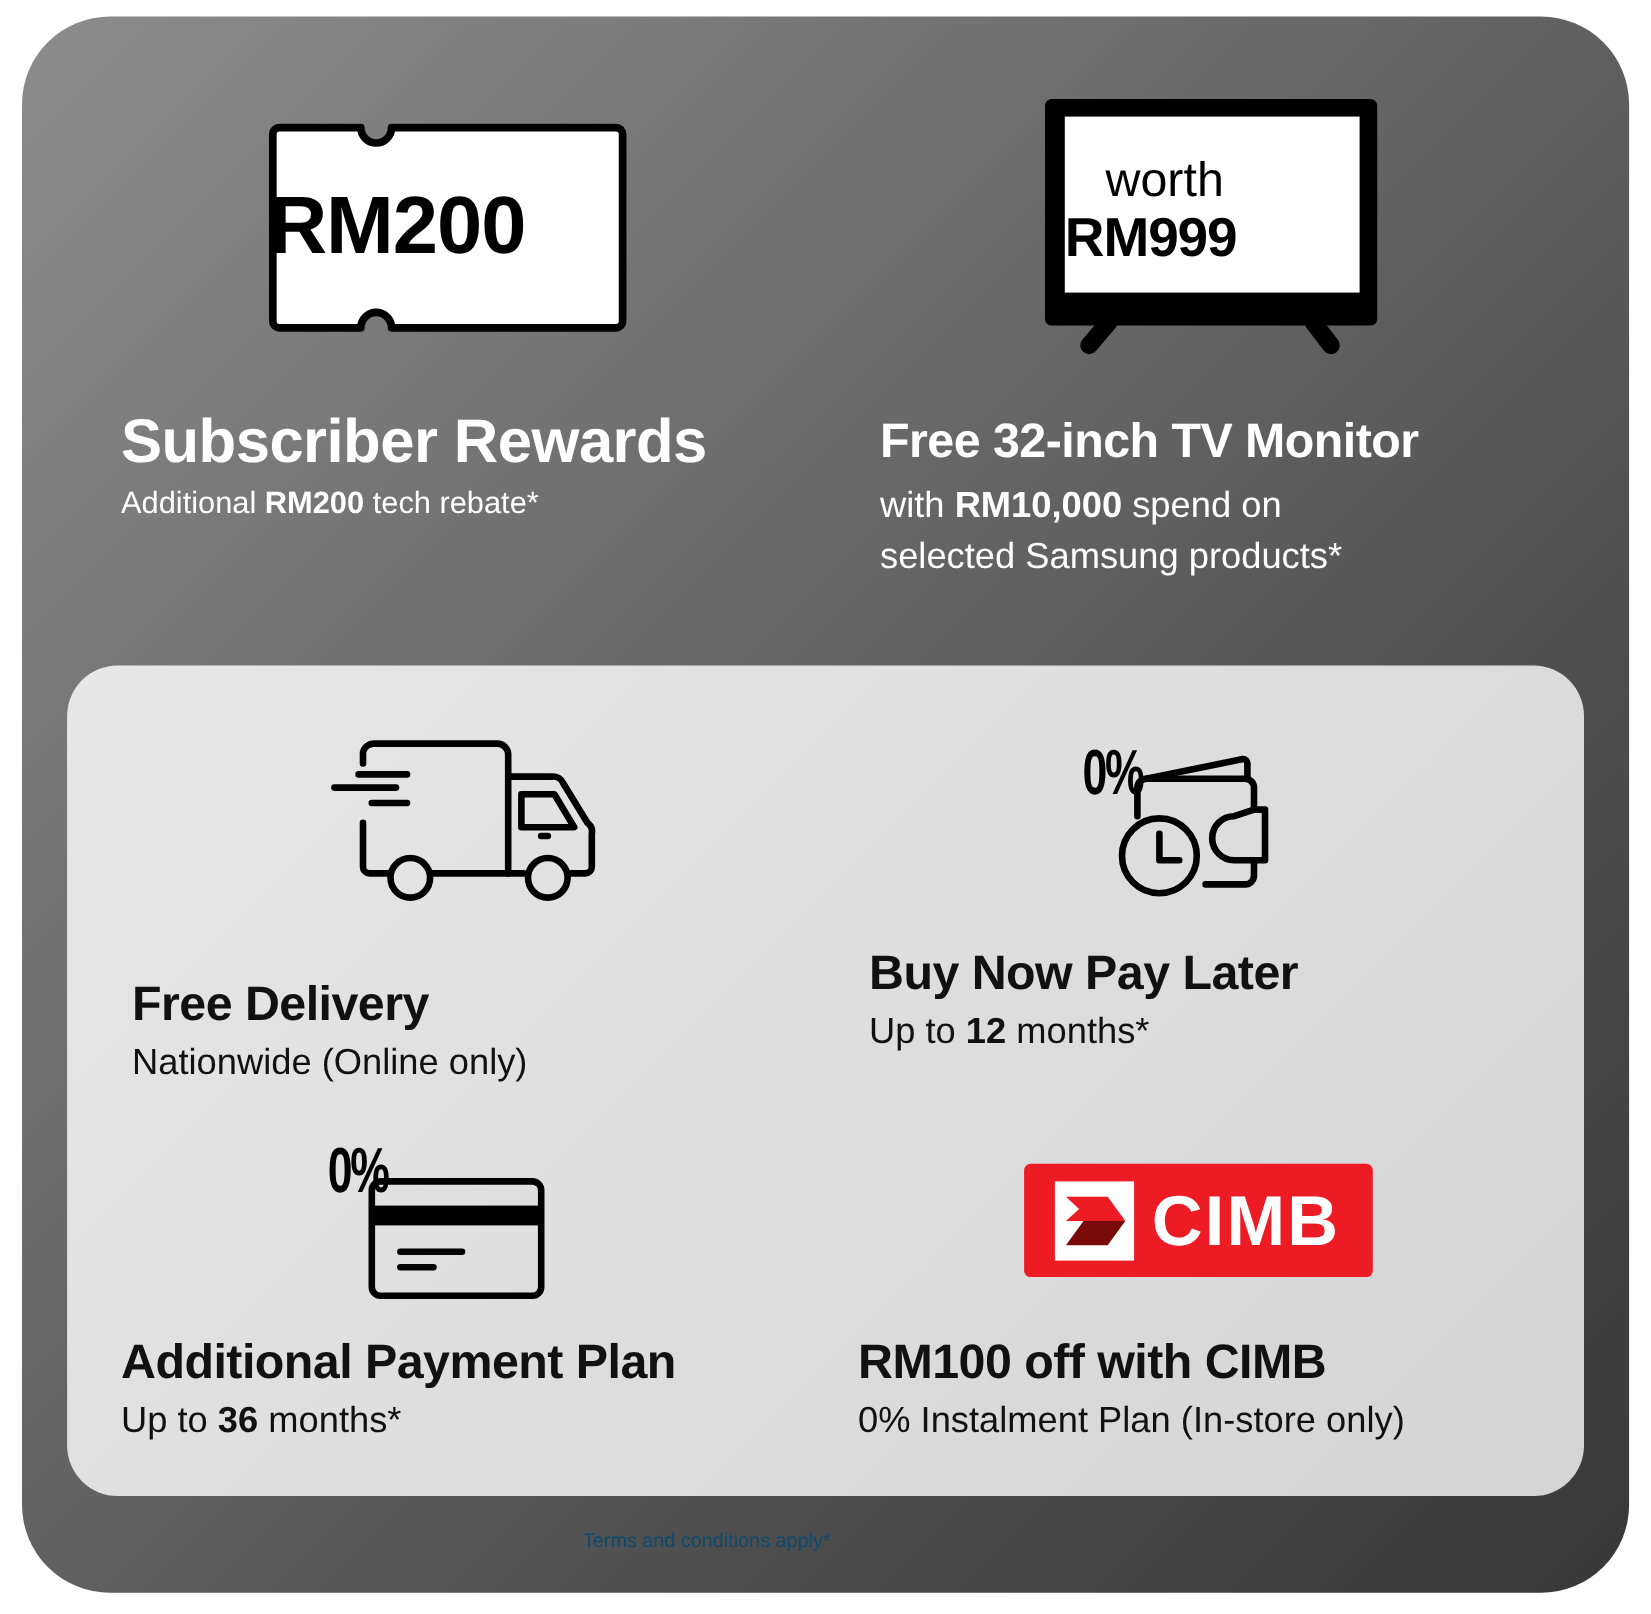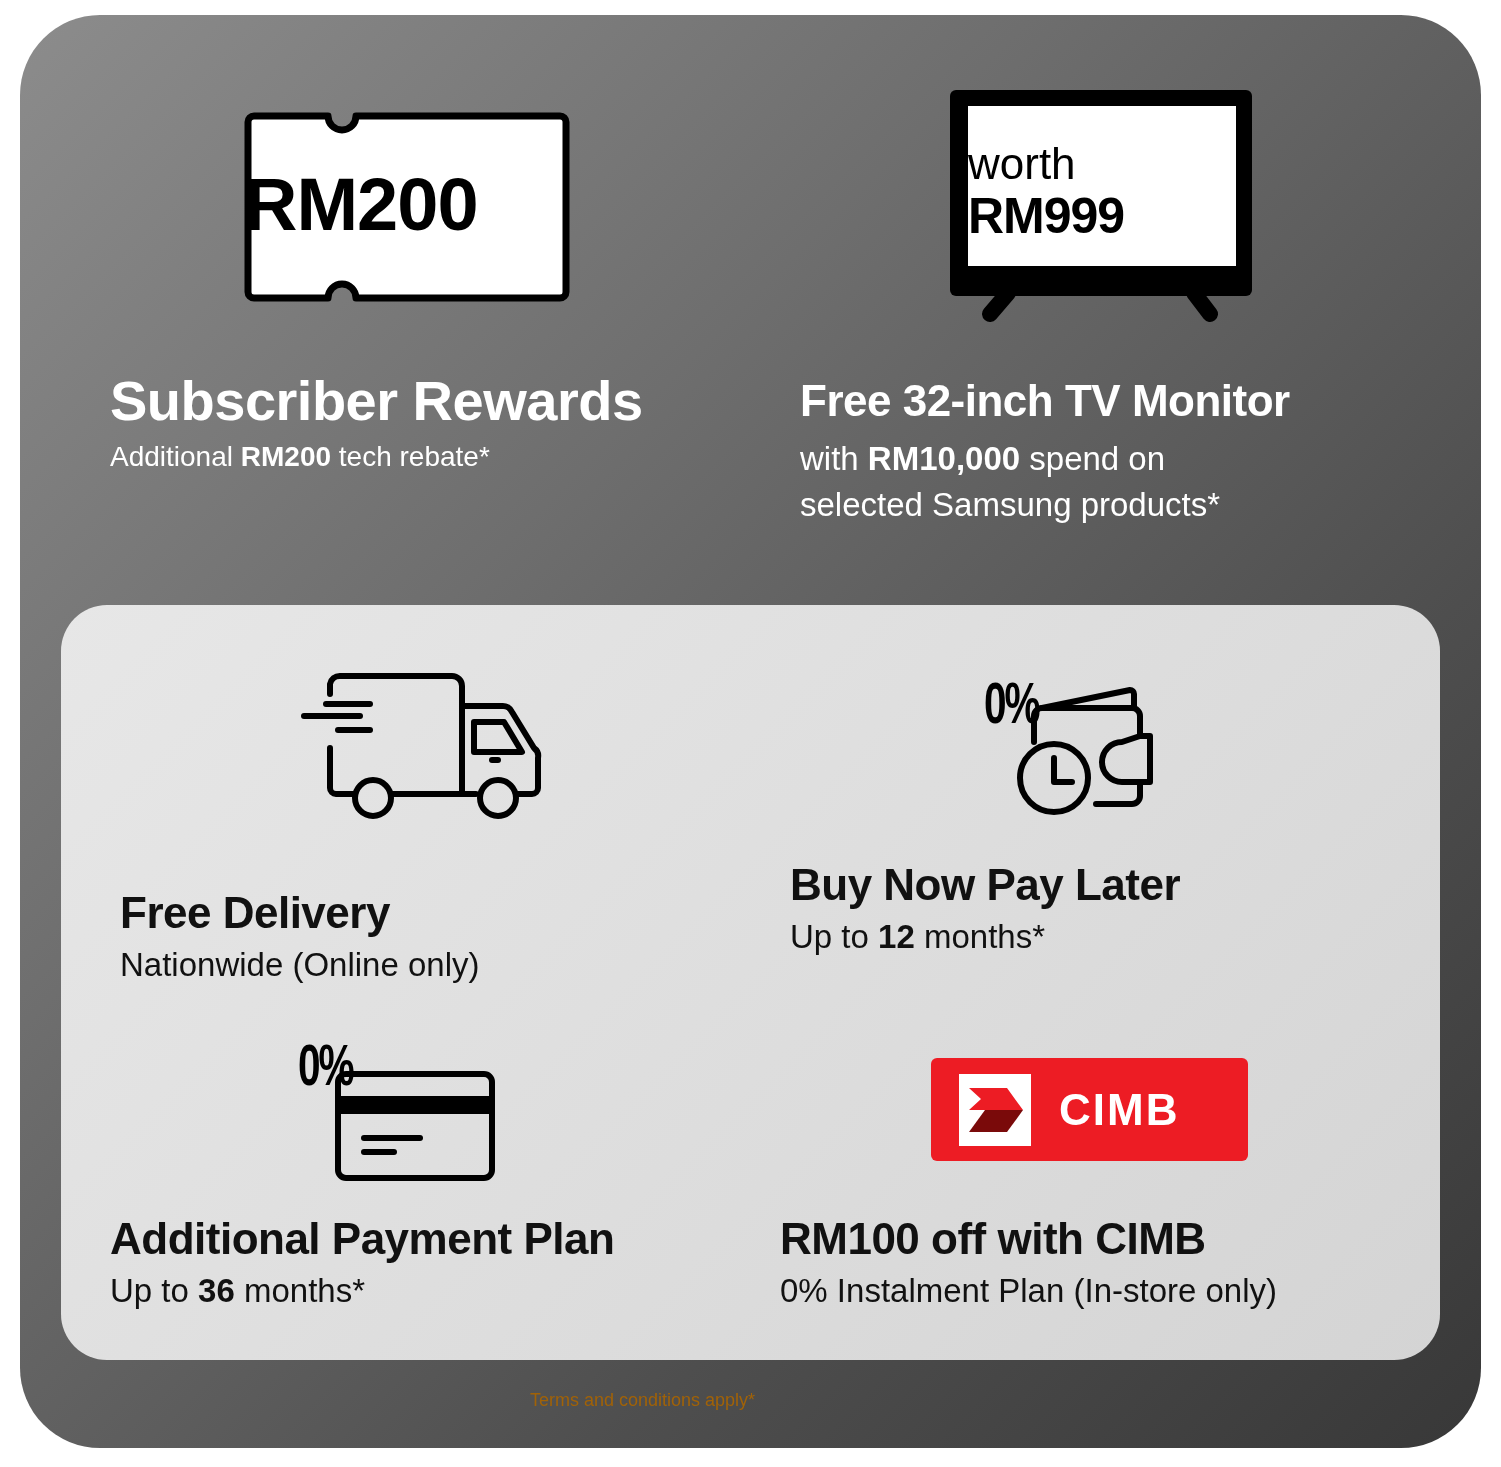--- a/index.html
+++ b/index.html
@@ -7,42 +7,42 @@
   .outer { position:absolute; left:20px; top:15px; width:1461px; height:1433px; border-radius:80px;
     background: linear-gradient(135deg, #8c8c8c 0%, #6e6e6e 35%, #4e4e4e 70%, #383838 100%); }
   .inner { position:absolute; left:61px; top:605px; width:1379px; height:755px; border-radius:46px;
     background: linear-gradient(135deg, #e7e7e7 0%, #dcdcdc 60%, #d4d4d4 100%); }
   .block { position:absolute; text-align:left; }
   .title { font-weight:bold; letter-spacing:-0.5px; }
   .sub { font-weight:normal; }
   .light .title, .light .sub { color:#ffffff; }
   .dark .title, .dark .sub { color:#111111; }
   .icon { position:absolute; }
-  .terms { position:absolute; left:0; width:1285px; top:1390px; text-align:center; color:#a16207; font-size:18px; }
+  .terms { position:absolute; left:0; width:1285px; top:1390px; text-align:center; color:#0c4a6e; font-size:18px; }
   .cimb { position:absolute; left:931px; top:1058px; width:317px; height:103px; background:#ed1c24; border-radius:6px; }
   .cimb .sq { position:absolute; left:28px; top:16px; width:72px; height:72px; background:#ffffff; }
-  .cimb .txt { position:absolute; left:116px; top:14px; font-size:44px; font-weight:bold; color:#ffffff; letter-spacing:2px; line-height:76px;margin-left:12px; }
+  .cimb .txt { position:absolute; left:116px; top:14px; font-size:64px; font-weight:bold; color:#ffffff; letter-spacing:2px; line-height:76px; }
 </style>
 </head>
 <body>
 
 <div class="outer"></div>
 
 <svg class="icon" style="left:244px;top:112px" width="326" height="190" viewBox="0 0 326 190">
   <path d="M10,4 H84 A14,14 0 0 0 112,4 H316 A6,6 0 0 1 322,10 V180 A6,6 0 0 1 316,186 H112 A14,14 0 0 0 84,186 H10 A6,6 0 0 1 4,180 V10 A6,6 0 0 1 10,4 Z" fill="#ffffff" stroke="#000" stroke-width="7" stroke-linejoin="round"></path>
 </svg>
 <div class="block" style="left:244px;top:160px;width:326px;font-size:74px;font-weight:bold;color:#000;letter-spacing:-1px;line-height:90px;">RM200</div>
 
 <svg class="icon" style="left:948px;top:88px" width="306" height="236" viewBox="0 0 306 236">
   <rect x="2" y="2" width="302" height="206" rx="6" fill="#000"></rect>
   <rect x="20" y="18" width="268" height="160" fill="#fff"></rect>
   <line x1="60" y1="205" x2="42" y2="226" stroke="#000" stroke-width="16" stroke-linecap="round"></line>
   <line x1="246" y1="205" x2="262" y2="226" stroke="#000" stroke-width="16" stroke-linecap="round"></line>
 </svg>
-<div class="block" style="left:968px;top:138px;width:268px;font-size:44px;color:#000;line-height:52px;">worth</div>
+<div class="block" style="left:1005px;top:138px;width:268px;font-size:44px;color:#000;line-height:52px;">worth</div>
 <div class="block" style="left:968px;top:186px;width:268px;font-size:50px;font-weight:bold;color:#000;line-height:60px;letter-spacing:-1px;">RM999</div>
 
 <div class="block light" style="left:110px;top:372px;width:596px;">
   <div class="title" style="font-size:56px;line-height:58px;">Subscriber Rewards</div>
   <div class="sub" style="font-size:28px;line-height:54px;">
     <span>Additional </span><b>RM200</b><span> tech rebate*</span>
   </div>
 </div>
 
 <div class="block light" style="left:800px;top:372px;width:600px;">

